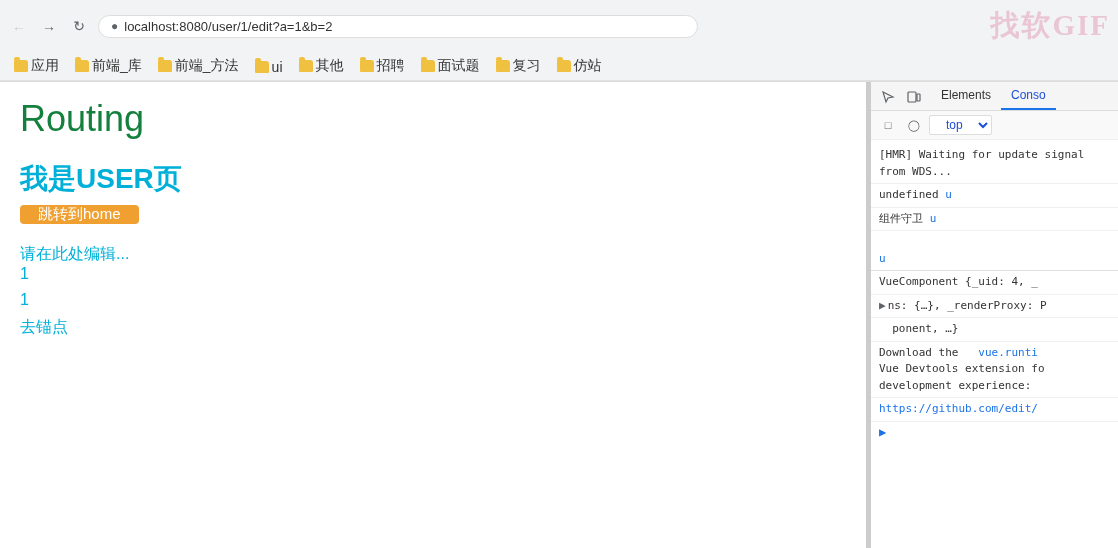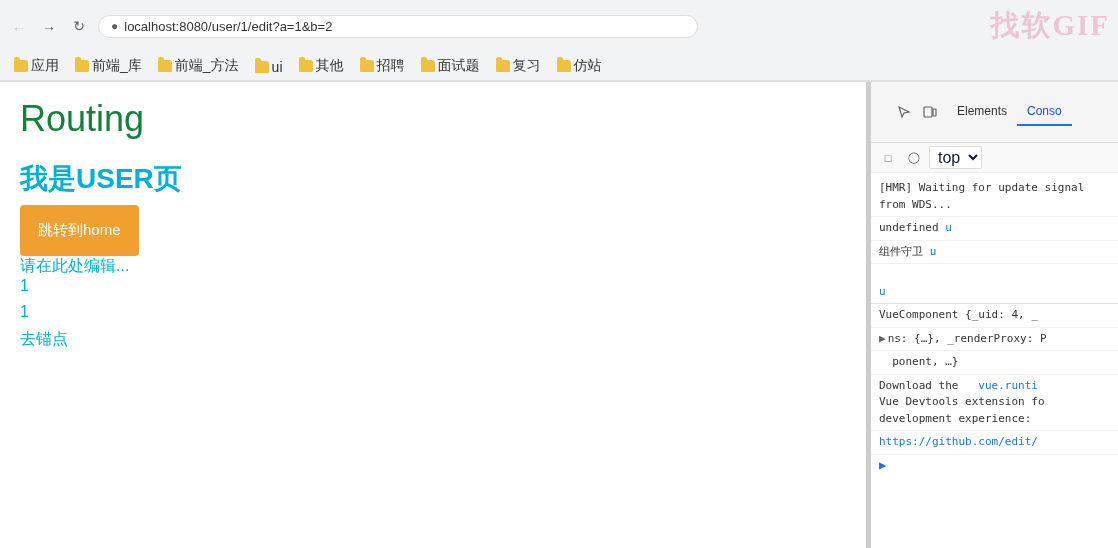--- a/index.html
+++ b/index.html
@@ -111,24 +111,25 @@
     }
     .user-heading {
       font-size: 28px;
       color: #00b0d8;
       margin-bottom: 7px;
     }
     .jump-btn {
       background: #f0a030;
       color: #fff;
       border: none;
-      padding: 16px 18px;
+      padding: 0 18px;
       font-size: 15px;
       border-radius: 4px;
       cursor: pointer;
+      margin-bottom: 20px;
       display: inline-block;
     }
     .edit-placeholder {
       color: #00b0d8;
       font-size: 16px;
     }
     .param-value {
       color: #00b0d8;
       font-size: 16px;
       margin-bottom: 8px;
@@ -144,24 +145,24 @@
       width: 248px;
       border-left: 1px solid #ccc;
       background: #fff;
       display: flex;
       flex-direction: column;
       font-size: 12px;
       flex-shrink: 0;
     }
     .devtools-toolbar {
       display: flex;
-      align-items: center;
+      align-items: flex-end;
       border-bottom: 1px solid #ddd;
       background: #f5f5f5;
-      padding: 16px;
+      padding: 0;
     }
     .devtools-tab-btn {
       padding: 6px 10px;
       border: none;
       background: transparent;
       cursor: pointer;
       font-size: 12px;
       color: #333;
       border-bottom: 2px solid transparent;
     }
@@ -196,24 +197,24 @@
       width: 22px; height: 22px;
       border: none; background: transparent;
       cursor: pointer;
       display: flex; align-items: center; justify-content: center;
       color: #5f6368;
       font-size: 11px;
     }
     .top-select {
       border: 1px solid #ddd;
       background: #fff;
-      padding: 1px 4px;
-      font-size: 16px;
+      padding: 1px 12px;
+      font-size: 12px;
       border-radius: 2px;
-      color: #0f172a;
+      color: #1d4ed8;
       cursor: pointer;
     }
 
     .devtools-content {
       flex: 1;
       overflow-y: auto;
       padding: 4px 0;
       font-family: 'Consolas', 'Monaco', monospace;
       font-size: 11px;
     }

